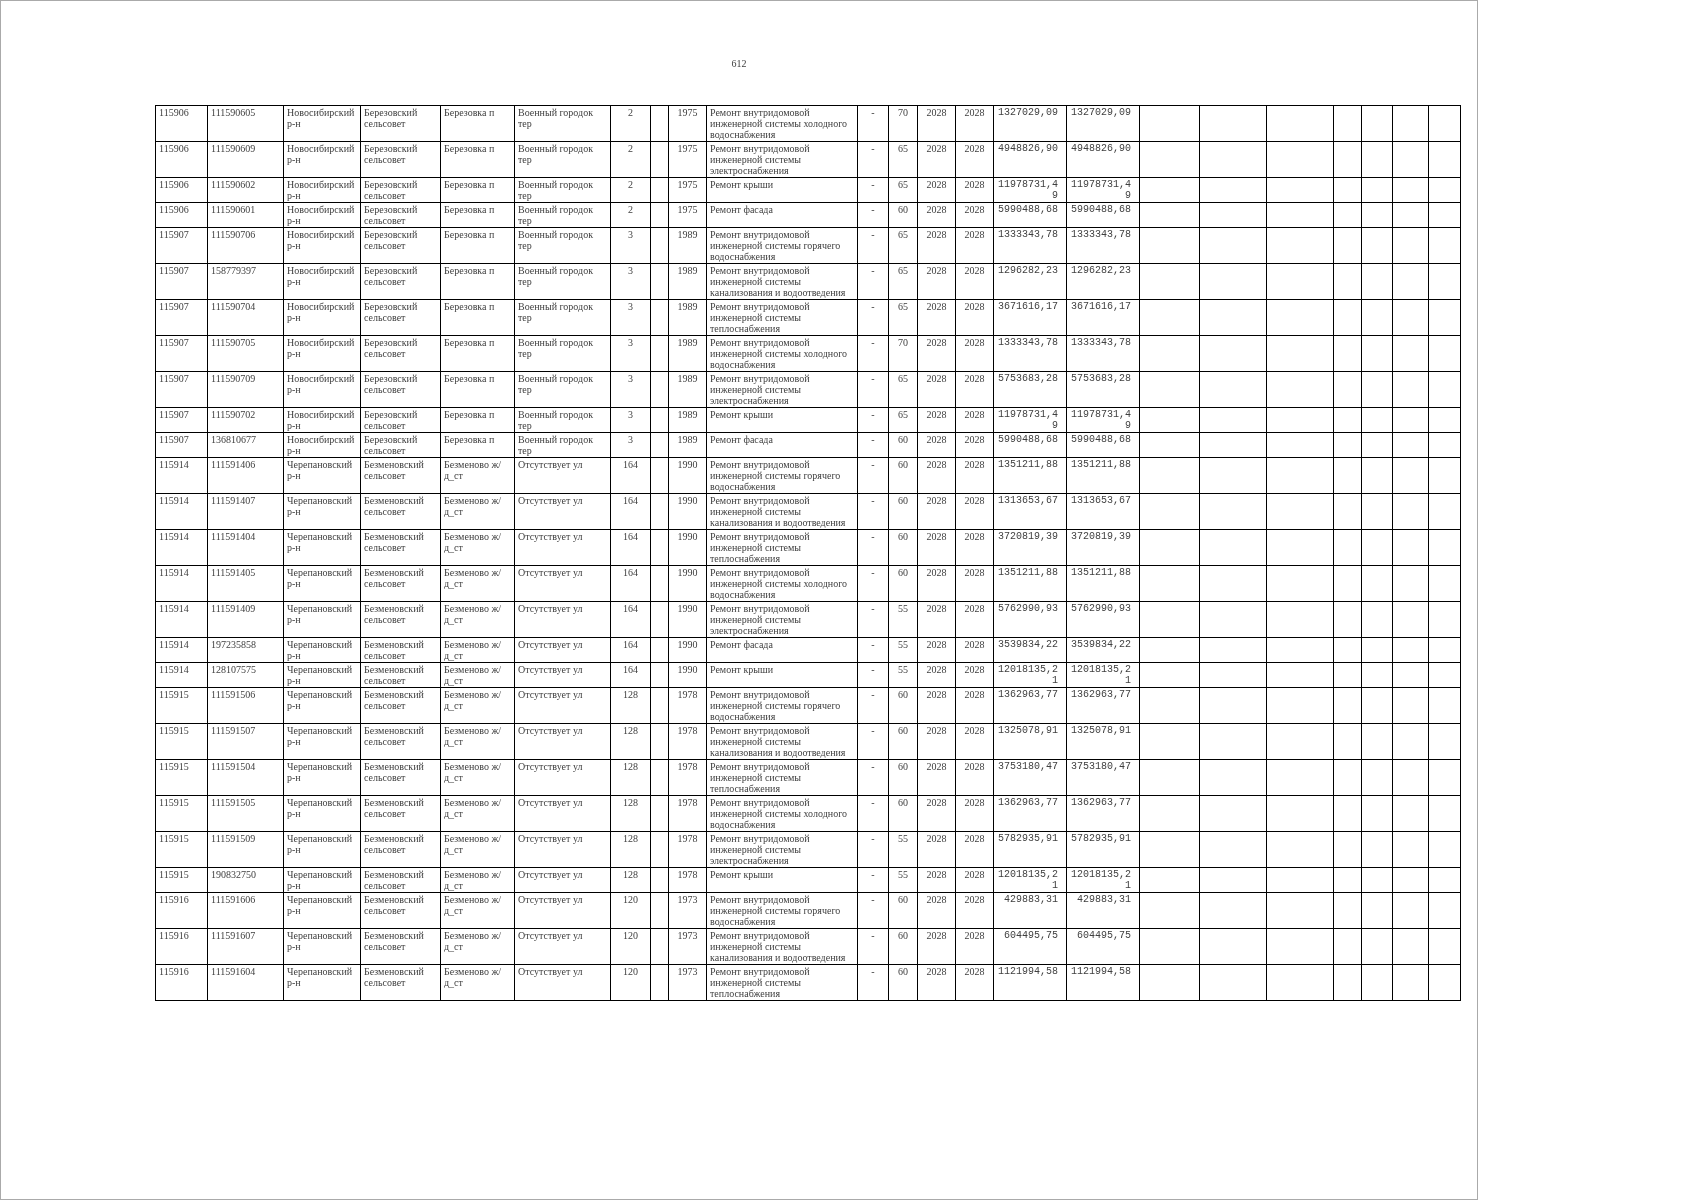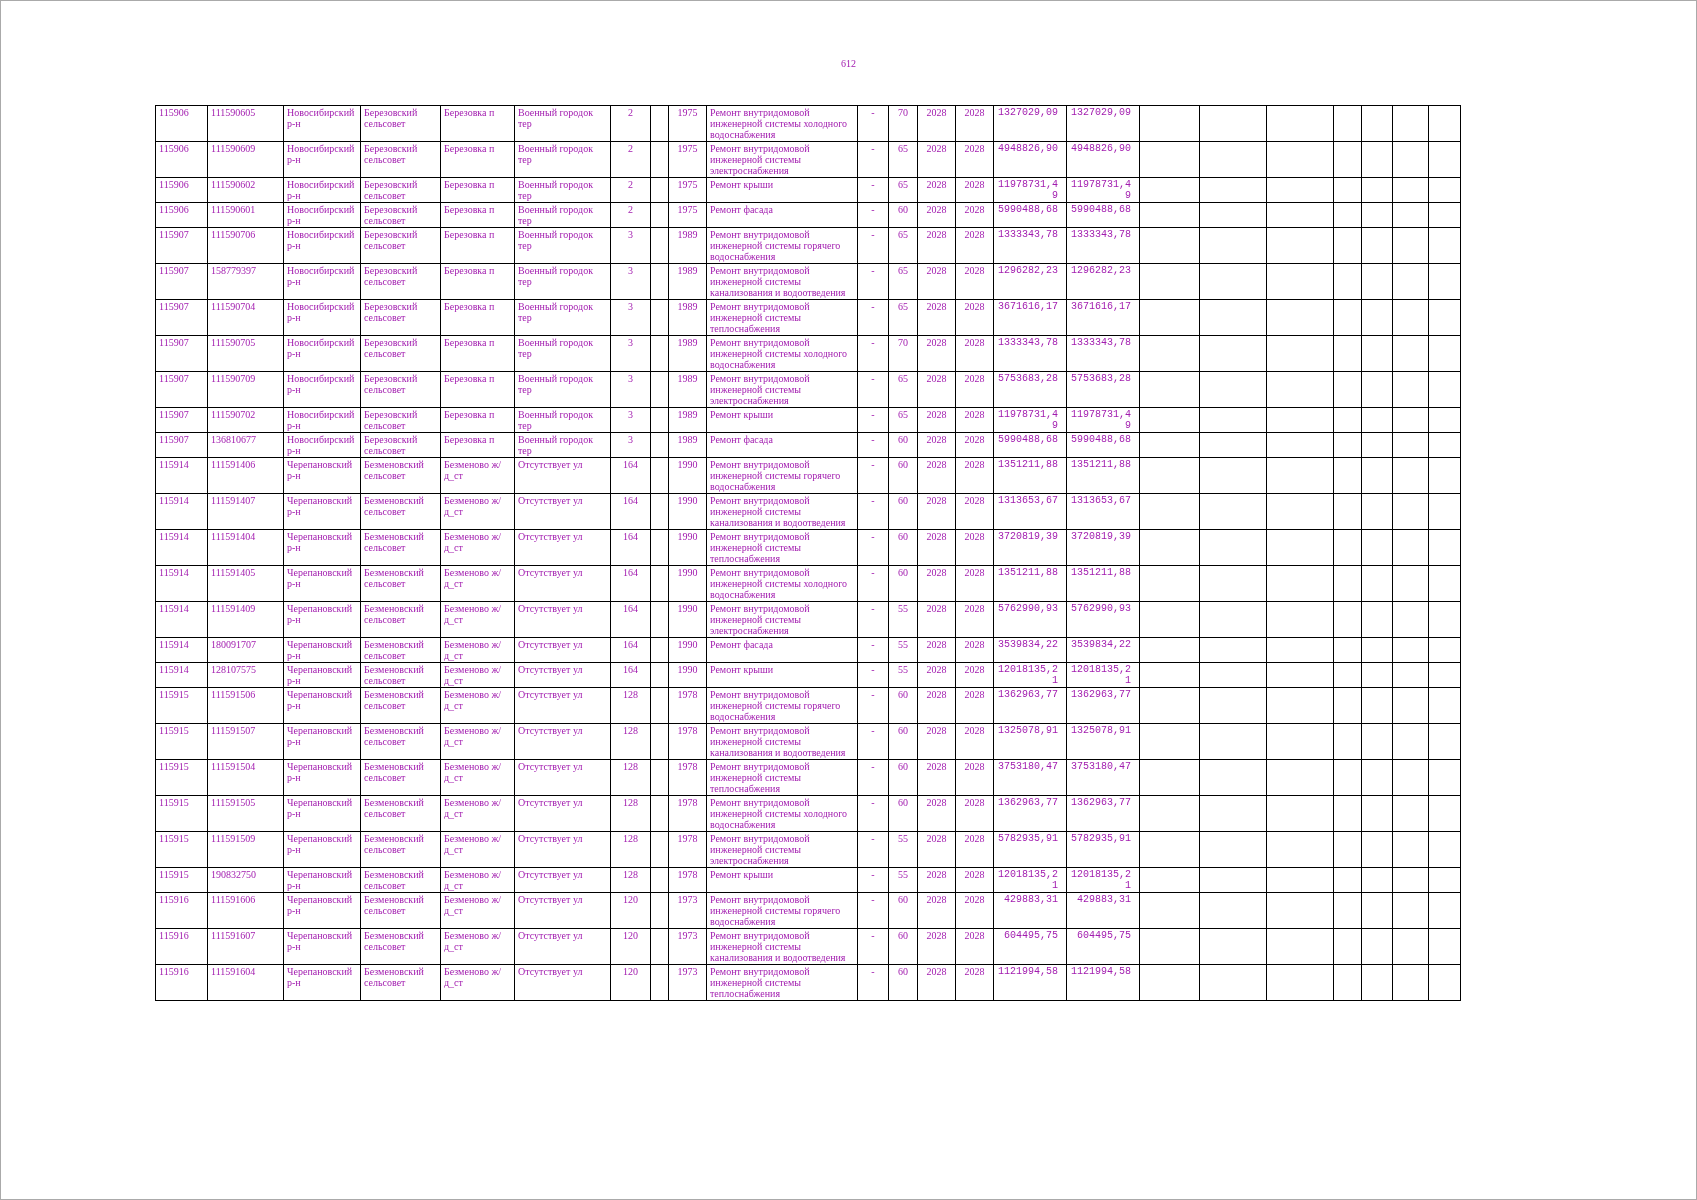--- a/index.html
+++ b/index.html
@@ -2,28 +2,28 @@
 <html><head>
 <meta charset="utf-8">
 <style>
   * { box-sizing: border-box; }
   html, body {
     margin: 0; padding: 0;
     background: #ffffff;
   }
   .page {
     position: relative;
-    width: 1697px;
+    width: 1478px;
     height: 1200px;
     background: #ffffff;
     outline: 1px solid #aaaaaa;
     outline-offset: -1px;
     overflow: hidden;
     font-family: "Liberation Serif", serif;
-    color: #a21caf;
+    color: #404040;
   }
   .page-number {
     position: absolute;
     top: 58px;
     left: 0;
     width: 100%;
     text-align: center;
     font-size: 10px;
     line-height: 12px;
   }
@@ -486,21 +486,21 @@
           <td></td>
           <td></td>
           <td></td>
           <td></td>
           <td></td>
           <td></td>
           <td></td>
         </tr>
         <tr>
           <td>115914</td>
-          <td>180091707</td>
+          <td>197235858</td>
           <td>Черепановский р-н</td>
           <td>Безменовский сельсовет</td>
           <td>Безменово ж/д_ст</td>
           <td>Отсутствует ул</td>
           <td>164</td>
           <td></td>
           <td>1990</td>
           <td>Ремонт фасада</td>
           <td>-</td>
           <td>55</td>

